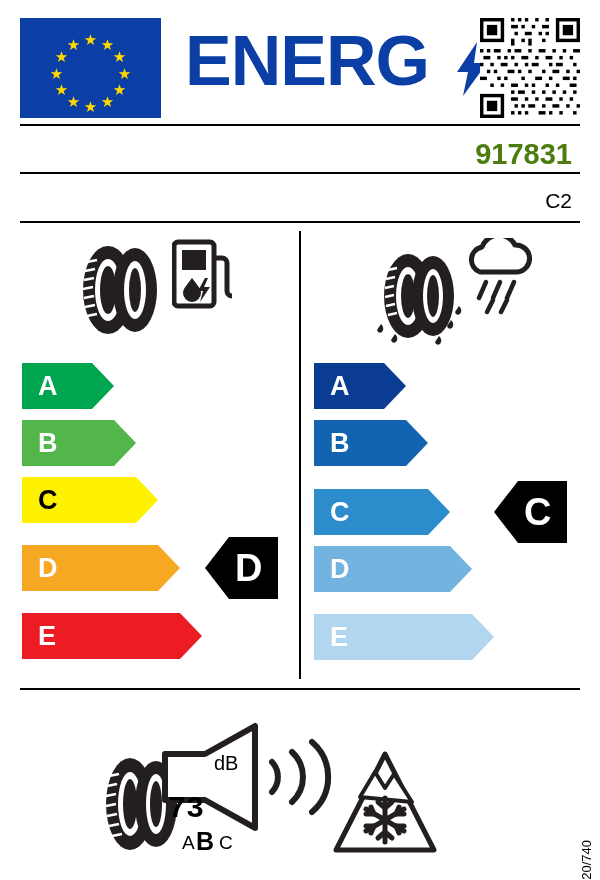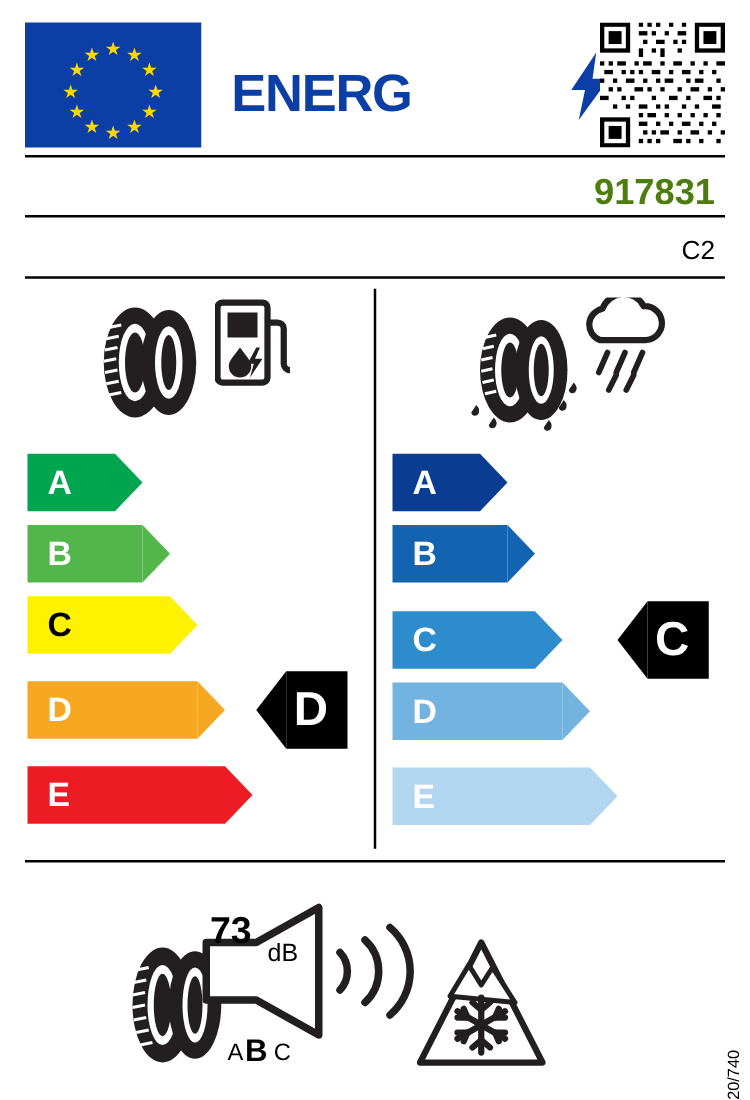--- a/index.html
+++ b/index.html
@@ -31,22 +31,22 @@
   .star {
     position: absolute;
     color: #ffd800;
     font-size: 15px;
     line-height: 15px;
     width: 15px; height: 15px;
     text-align: center;
   }
   .energy-word {
     position: absolute;
-    left: 165px; top: 28px;
-    font-size: 42px;
+    left: 165px; top: 14px;
+    font-size: 70px;
     font-weight: bold;
     letter-spacing: -1px;
     color: #0b3fa5;
     line-height: 58px;
   }
   .bolt {
     position: absolute;
     left: 437px; top: 24px;
     width: 30px; height: 54px;
   }
@@ -508,21 +508,21 @@
 
   <svg class="pictos" style="left:160px; top:722px; width:190px; height:110px;" viewBox="0 0 190 110">
     <path d="M5 32 h40 L95 4 v102 L45 78 H5 z" fill="#fff" stroke="#231f20" stroke-width="6" stroke-linejoin="round"></path>
     <g fill="none" stroke="#231f20" stroke-width="6" stroke-linecap="round">
       <path d="M112 40 a22 22 0 0 1 0 30"></path>
       <path d="M132 30 a34 34 0 0 1 0 50"></path>
       <path d="M152 20 a46 46 0 0 1 0 70"></path>
     </g>
   </svg>
 
-  <div class="db-value" style="left:168px; top:728px;">73</div>
+  <div class="db-value" style="left:168px; top:792px;font-family:Liberation Mono, monospace;">73</div>
   <div class="db-unit" style="left:214px; top:752px;text-align:right;">dB</div>
 
   <div class="noise-class" style="left:182px; top:832px;">A</div>
   <div class="noise-class" style="left:196px; top:827px;"><b>B</b></div>
   <div class="noise-class" style="left:219px; top:832px;">C</div>
 
   <svg class="pictos" style="left:330px; top:750px; width:110px; height:108px;" viewBox="0 0 110 108">
     <path d="M55 4 L104 100 H6 z" fill="#fff" stroke="#231f20" stroke-width="5" stroke-linejoin="round"></path>
     <path d="M30 47 L45 22 L55 38 L64 24 L82 52 z" fill="#fff" stroke="#231f20" stroke-width="4" stroke-linejoin="round"></path>
     <g stroke="#231f20" stroke-width="5" stroke-linecap="round">

